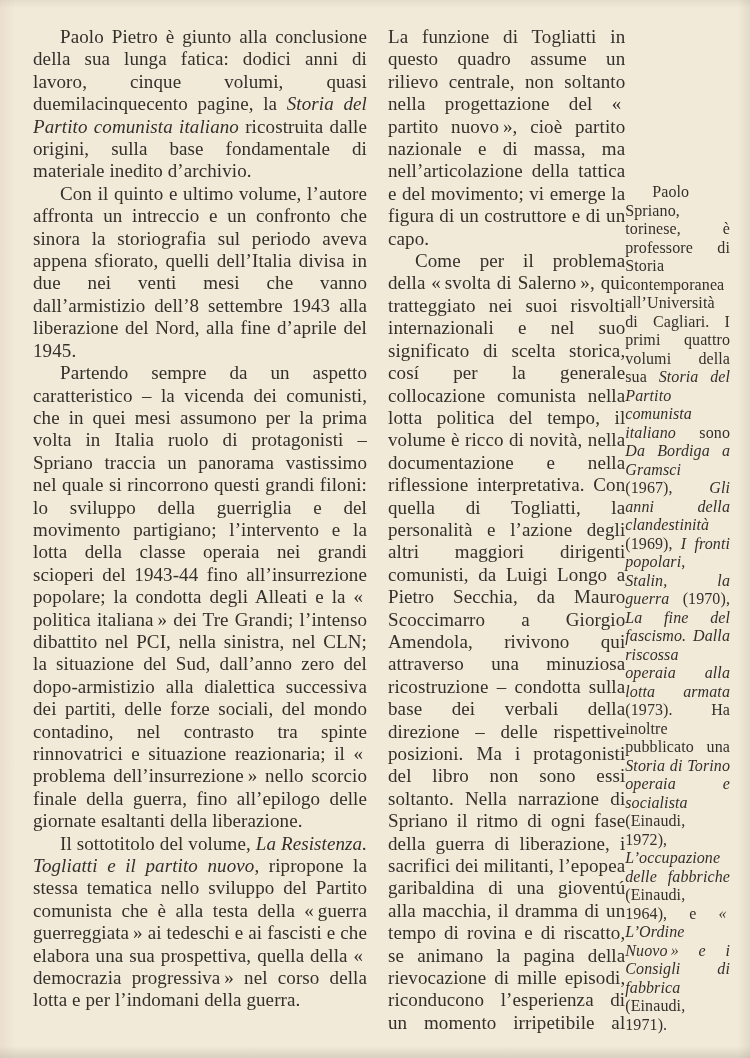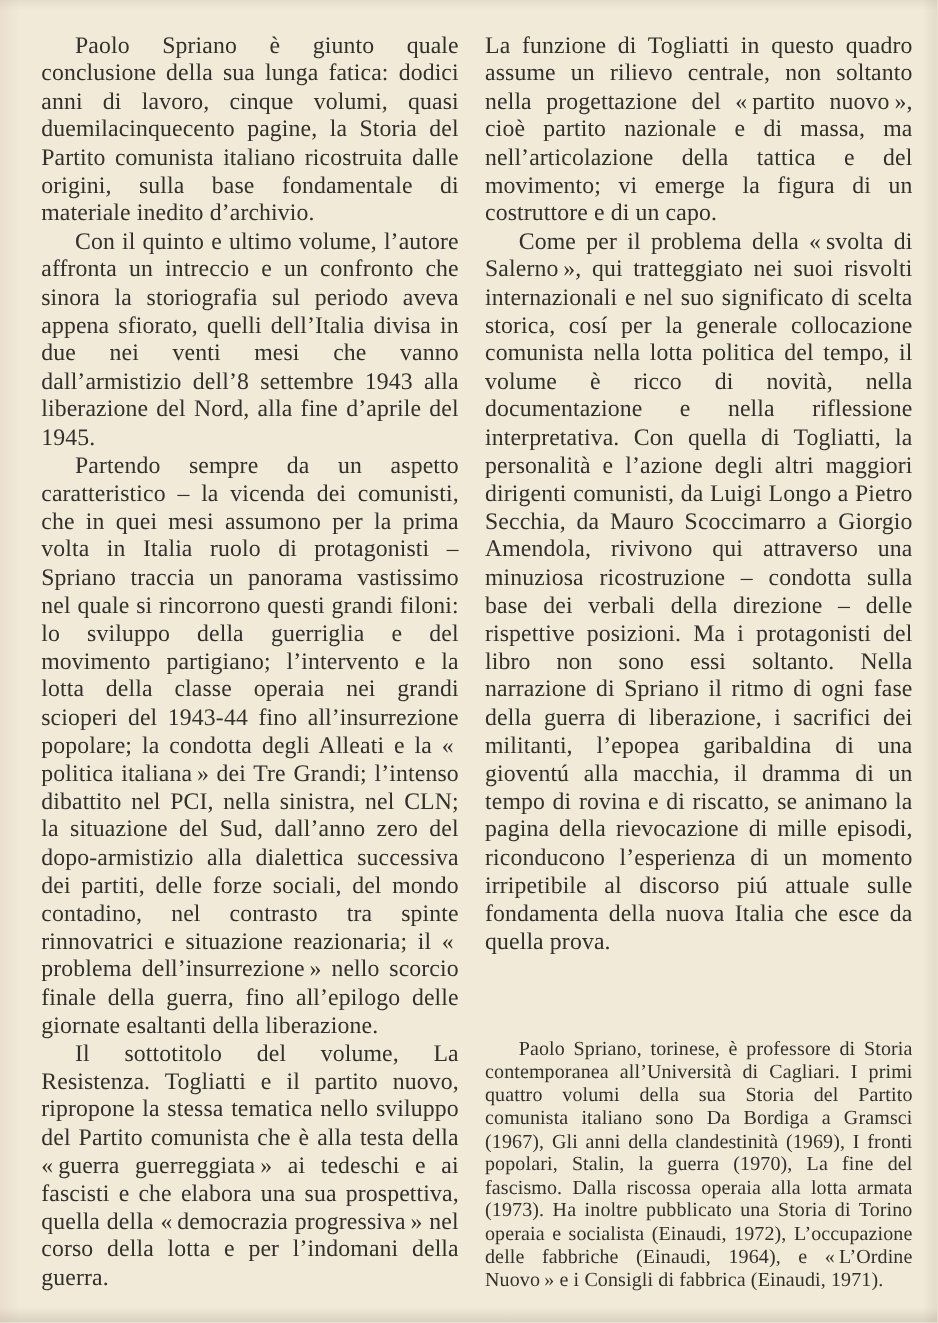--- a/index.html
+++ b/index.html
@@ -33,48 +33,47 @@
   .column{
     text-align:justify;
     hyphens:auto;
     -webkit-hyphens:auto;
     overflow:hidden;
   }
   .column-left{flex:0 0 334px;}
   .column-right{
     flex:1 1 auto;
     display:flex;
-    flex-direction:column;
   }
   .main{
     font-size:19px;
     line-height:22.4px;
     letter-spacing:0.1px;
   }
   .para{margin:0;}
   .para.indent{text-indent:27px;}
-  .it{}
+  .it{font-style:italic;}
   .bio{
     margin-top:auto;
     font-size:16px;
     line-height:18.5px;
     letter-spacing:0.1px;
     text-align:justify;
     hyphens:auto;
     -webkit-hyphens:auto;
     padding-bottom:2px;
   }
 </style>
 </head>
 <body>
 
 <div class="page">
   <div class="columns">
     <div class="column column-left main">
-        <p class="para indent"><span>Paolo Spriano è giunto quale conclusione della sua lunga fatica: dodici anni di lavoro, cinque volumi, quasi duemilacinquecento pagine, la </span><span class="it">Storia del Partito comunista italiano</span><span> ricostruita dalle origini, sulla base fondamentale di materiale inedito d’archivio.</span></p>
+        <p class="para indent"><span>Paolo Pietro è giunto alla conclusione della sua lunga fatica: dodici anni di lavoro, cinque volumi, quasi duemilacinquecento pagine, la </span><span class="it">Storia del Partito comunista italiano</span><span> ricostruita dalle origini, sulla base fondamentale di materiale inedito d’archivio.</span></p>
         <p class="para indent"><span>Con il quinto e ultimo volume, l’autore affronta un intreccio e un confronto che sinora la storiografia sul periodo aveva appena sfiorato, quelli dell’Italia divisa in due nei venti mesi che vanno dall’armistizio dell’8 settembre 1943 alla liberazione del Nord, alla fine d’aprile del 1945.</span></p>
         <p class="para indent"><span>Partendo sempre da un aspetto caratteristico – la vicenda dei comunisti, che in quei mesi assumono per la prima volta in Italia ruolo di protagonisti – Spriano traccia un panorama vastissimo nel quale si rincorrono questi grandi filoni: lo sviluppo della guerriglia e del movimento partigiano; l’intervento e la lotta della classe operaia nei grandi scioperi del 1943-44 fino all’insurrezione popolare; la condotta degli Alleati e la « politica italiana » dei Tre Grandi; l’intenso dibattito nel PCI, nella sinistra, nel CLN; la situazione del Sud, dall’anno zero del dopo-armistizio alla dialettica successiva dei partiti, delle forze sociali, del mondo contadino, nel contrasto tra spinte rinnovatrici e situazione reazionaria; il « problema dell’insurrezione » nello scorcio finale della guerra, fino all’epilogo delle giornate esaltanti della liberazione.</span></p>
         <p class="para indent"><span>Il sottotitolo del volume, </span><span class="it">La Resistenza. Togliatti e il partito nuovo</span><span>, ripropone la stessa tematica nello sviluppo del Partito comunista che è alla testa della « guerra guerreggiata » ai tedeschi e ai fascisti e che elabora una sua prospettiva, quella della « democrazia progressiva » nel corso della lotta e per l’indomani della guerra.</span></p>
       </div>
     <div class="column column-right">
       <div class="main">
           <p class="para"><span>La funzione di Togliatti in questo quadro assume un rilievo centrale, non soltanto nella progettazione del « partito nuovo », cioè partito nazionale e di massa, ma nell’articolazione della tattica e del movimento; vi emerge la figura di un costruttore e di un capo.</span></p>
           <p class="para indent"><span>Come per il problema della « svolta di Salerno », qui tratteggiato nei suoi risvolti internazionali e nel suo significato di scelta storica, cosí per la generale collocazione comunista nella lotta politica del tempo, il volume è ricco di novità, nella documentazione e nella riflessione interpretativa. Con quella di Togliatti, la personalità e l’azione degli altri maggiori dirigenti comunisti, da Luigi Longo a Pietro Secchia, da Mauro Scoccimarro a Giorgio Amendola, rivivono qui attraverso una minuziosa ricostruzione – condotta sulla base dei verbali della direzione – delle rispettive posizioni. Ma i protagonisti del libro non sono essi soltanto. Nella narrazione di Spriano il ritmo di ogni fase della guerra di liberazione, i sacrifici dei militanti, l’epopea garibaldina di una gioventú alla macchia, il dramma di un tempo di rovina e di riscatto, se animano la pagina della rievocazione di mille episodi, riconducono l’esperienza di un momento irripetibile al discorso piú attuale sulle fondamenta della nuova Italia che esce da quella prova.</span></p>
         </div>
       <div class="bio">

